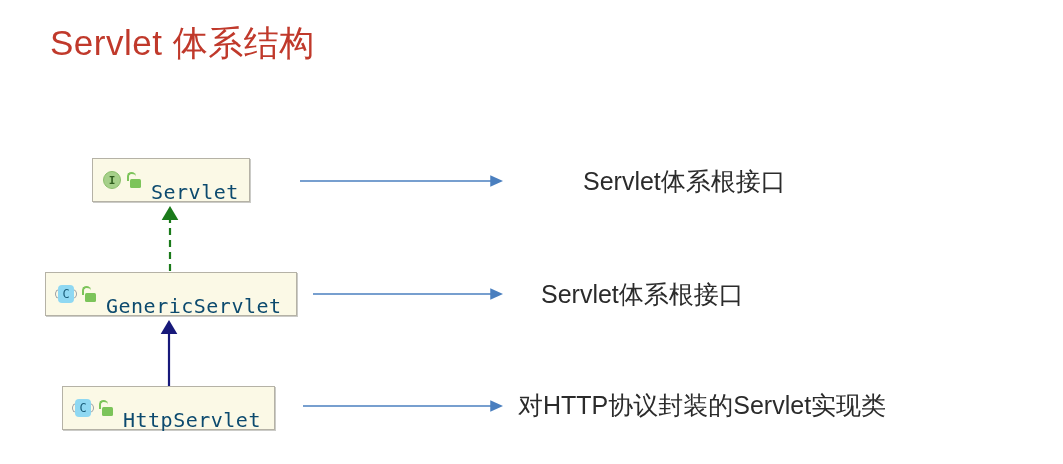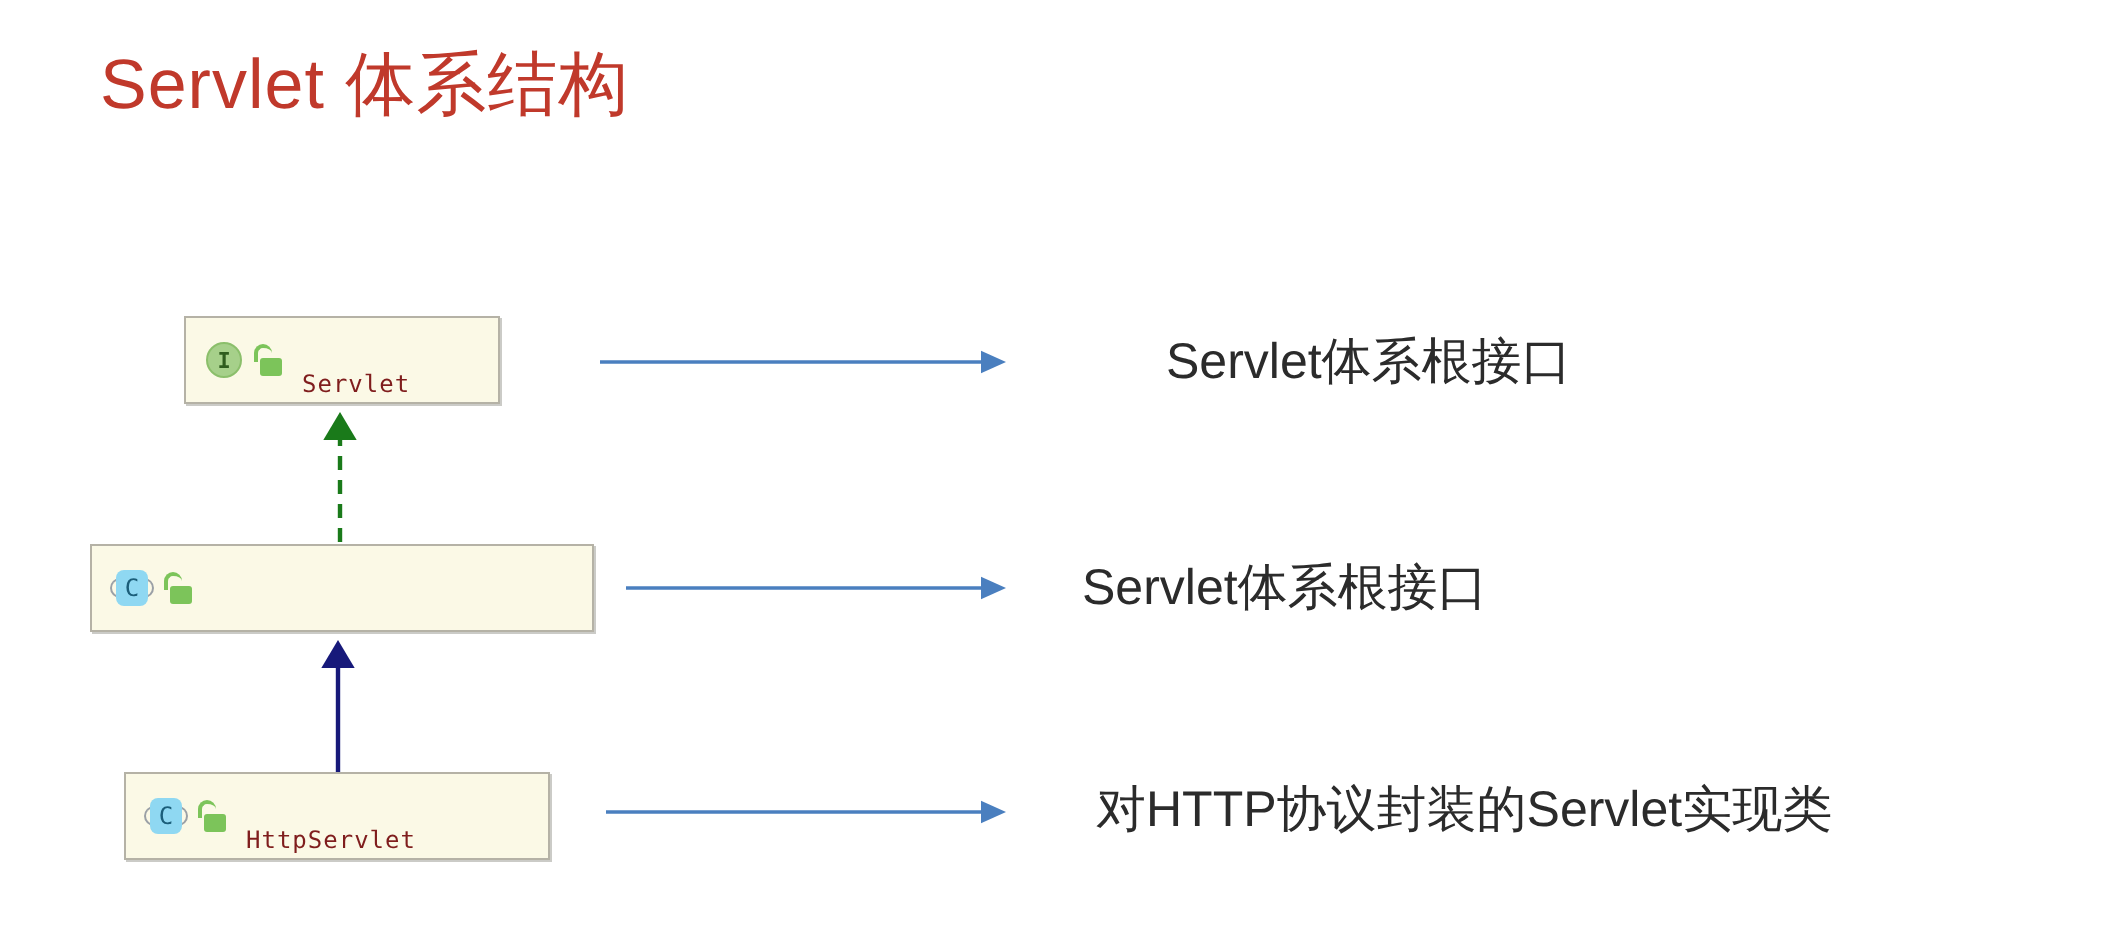--- a/index.html
+++ b/index.html
@@ -45,23 +45,23 @@
     border: 1px solid #b5b2a6;
     box-shadow: 1px 1px 0 0 rgba(140,140,130,0.45);
     display: flex;
     align-items: center;
     box-sizing: border-box;
     padding: 0 14px 0 9px;
     height: 44px;
   }
   .class-box .box-label {
     font-family: "DejaVu Sans Mono", "Liberation Mono", monospace;
-    font-size: 12px;
+    font-size: 20px;
     line-height: 22px;
-    color: #7f1d1d;
+    color: #0c4a6e;
     white-space: nowrap;
     margin-left: 9px;
     letter-spacing: 0.5px;
     margin-top: 24px;
   }
 
   #box-servlet        { left: 92px;  top: 158px; width: 158px; }
   #box-genericservlet { left: 45px;  top: 272px; width: 252px; }
   #box-httpservlet    { left: 62px;  top: 386px; width: 213px; }
 
@@ -136,21 +136,21 @@
   .annotation {
     position: absolute;
     font-size: 25px;
     line-height: 34px;
     color: #2b2b2b;
     white-space: nowrap;
     font-weight: 400;
   }
   #anno-0 { left: 541px; top: 164px; margin-left: 42px; }
   #anno-1 { left: 541px; top: 277px; }
-  #anno-2 { left: 548px; top: 388px; }
+  #anno-2 { left: 518px; top: 388px; }
 </style>
 </head>
 <body>
 
 <div id="slide">
 
   <div class="slide-title">Servlet 体系结构</div>
 
   <svg id="connectors" width="1063" height="464" viewBox="0 0 1063 464">
     <defs>
@@ -200,20 +200,21 @@
     <span class="type-icon icon-class">
       <span class="bump-l"></span>
       <span class="bump-r"></span>
       <span class="plate"></span>
       <span class="glyph">C</span>
     </span>
     <span class="icon-lock">
       <span class="shackle"></span>
       <span class="body"></span>
     </span>
+    <span class="box-label">GenericServlet</span>
   </div>
 
   <div class="class-box" id="box-httpservlet">
     <span class="type-icon icon-class">
       <span class="bump-l"></span>
       <span class="bump-r"></span>
       <span class="plate"></span>
       <span class="glyph">C</span>
     </span>
     <span class="icon-lock">

